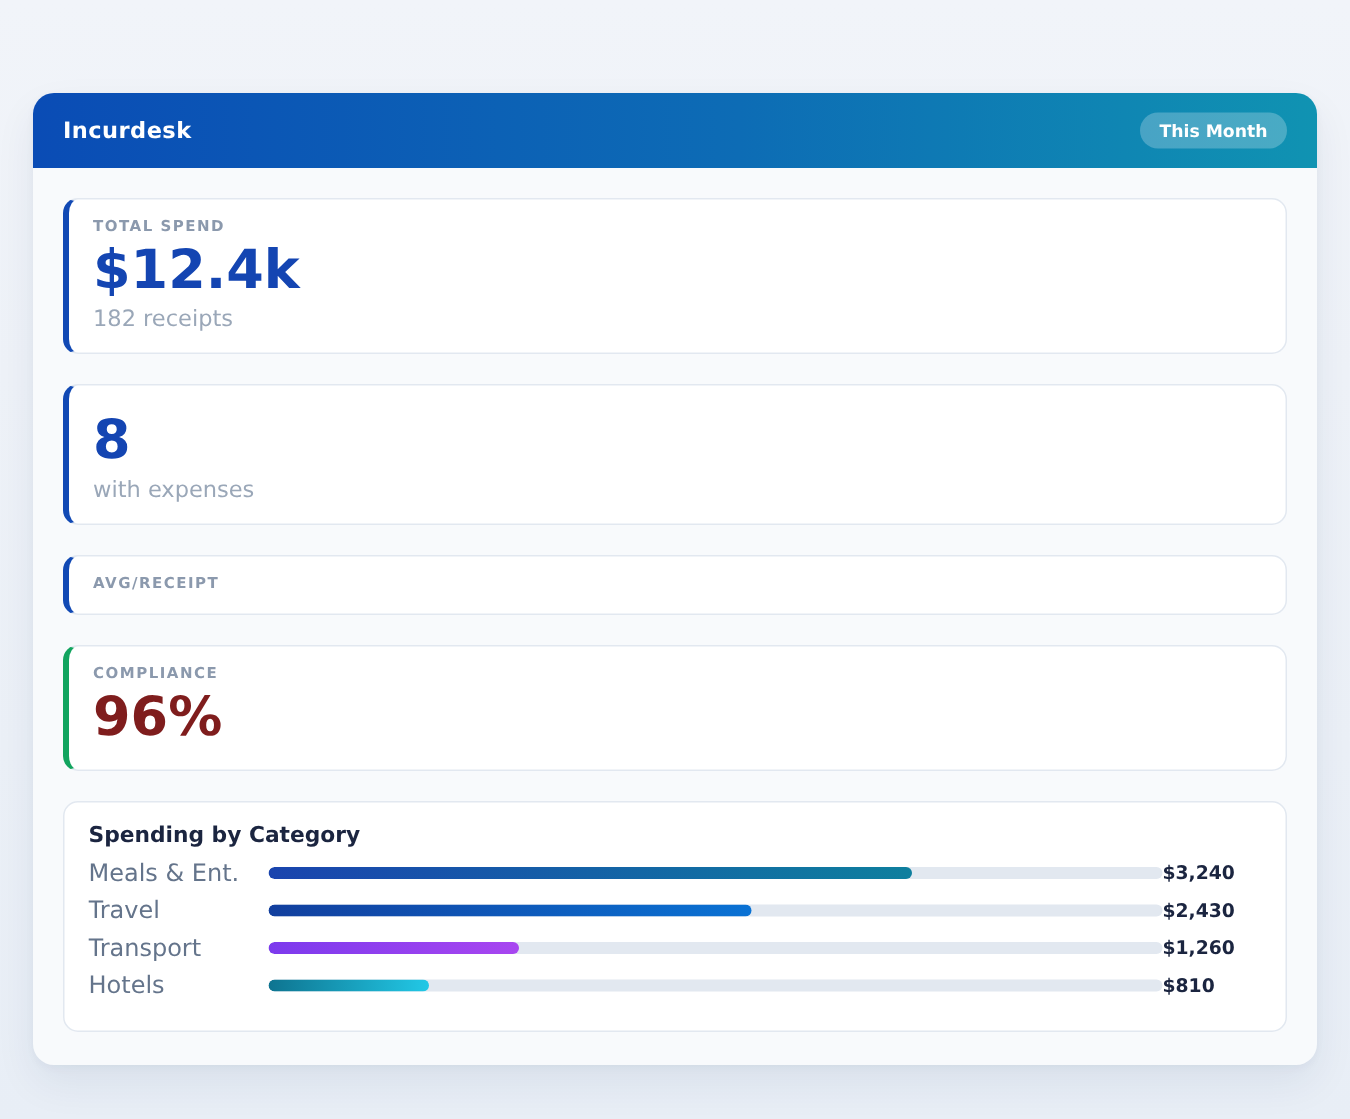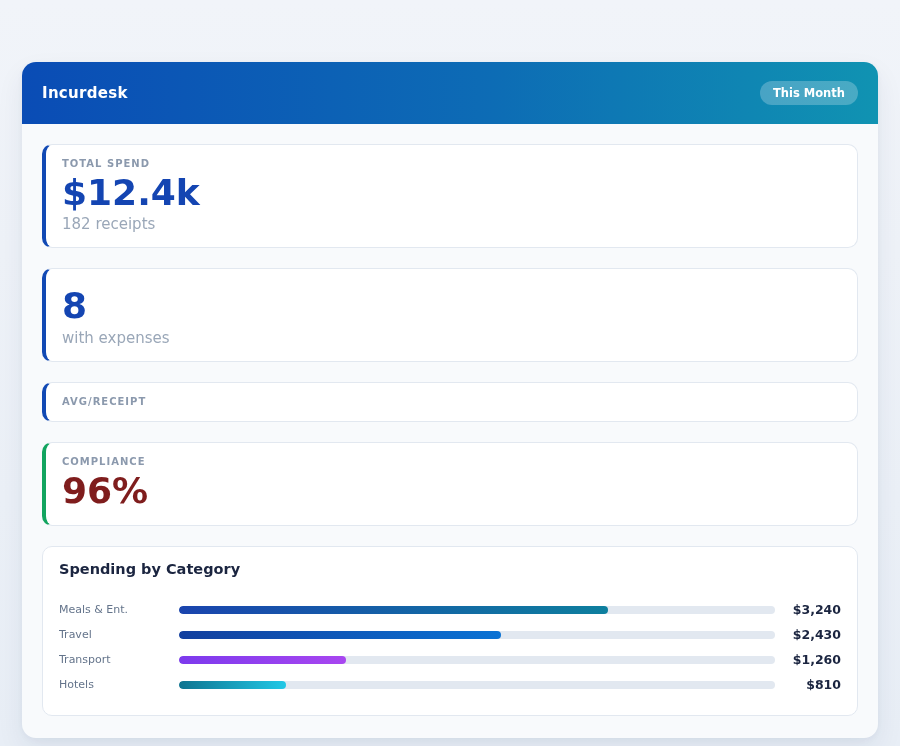--- a/index.html
+++ b/index.html
@@ -13,21 +13,21 @@
   .app-card {
     position: absolute;
     left: 22px; top: 62px;
     width: 856px;
     border-radius: 14px;
     background: #f8fafc;
     box-shadow: 0 12px 28px rgba(20, 45, 90, 0.07), 0 2px 6px rgba(20, 45, 90, 0.04);
     overflow: hidden;
   }
   .app-header {
-    height: 62px;
+    height: 50px;
     background: linear-gradient(90deg, #0a4cb5 0%, #0d6cb5 55%, #1093b2 100%);
     display: flex;
     align-items: center;
     justify-content: space-between;
     padding: 0 20px;
   }
   .app-title {
     color: #ffffff;
     font-size: 15px;
     font-weight: bold;
@@ -75,31 +75,31 @@
     margin-top: 16px;
     background: #ffffff;
     border: 1px solid #e2e8f0;
     border-radius: 10px;
     padding: 14px 16px 18px;
   }
   .spending-title {
     font-size: 14.5px;
     font-weight: bold;
     color: #1b2540;
-    margin-bottom: 20px;
+    margin-bottom: 4px;
   }
   .category-row {
     display: flex;
     align-items: center;
     height: 25px;
   }
   .category-label {
     width: 120px;
     flex: 0 0 120px;
-    font-size: 11px;
+    font-size: 16px;
     color: #64748b;
     white-space: nowrap;
     overflow: hidden;
   }
   .category-bar-track {
     flex: 1;
     height: 8px;
     border-radius: 4px;
     background: #e2e8f0;
     position: relative;
@@ -107,21 +107,21 @@
   }
   .category-bar-fill {
     position: absolute;
     left: 0; top: 0;
     height: 8px;
     border-radius: 4px;
   }
   .category-value {
     flex: 0 0 66px;
     width: 66px;
-    text-align: right;
+    text-align: left;
     font-size: 12.5px;
     font-weight: bold;
     color: #1b2540;
   }
 </style>
 </head>
 <body>
 
 <div class="app-card">
   <div class="app-header">

